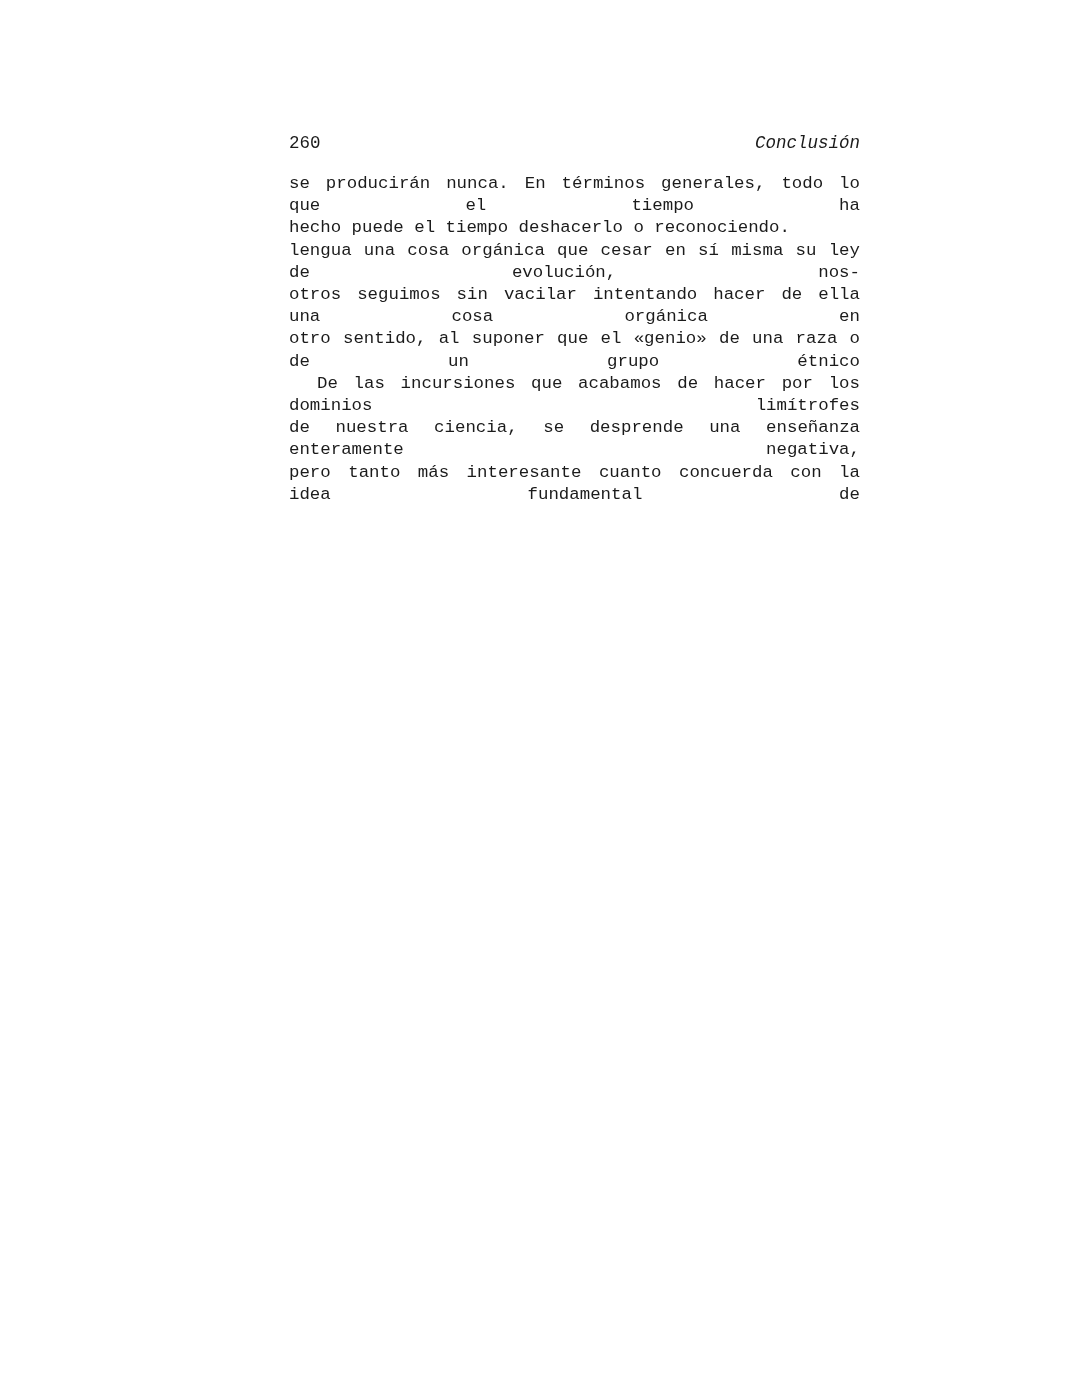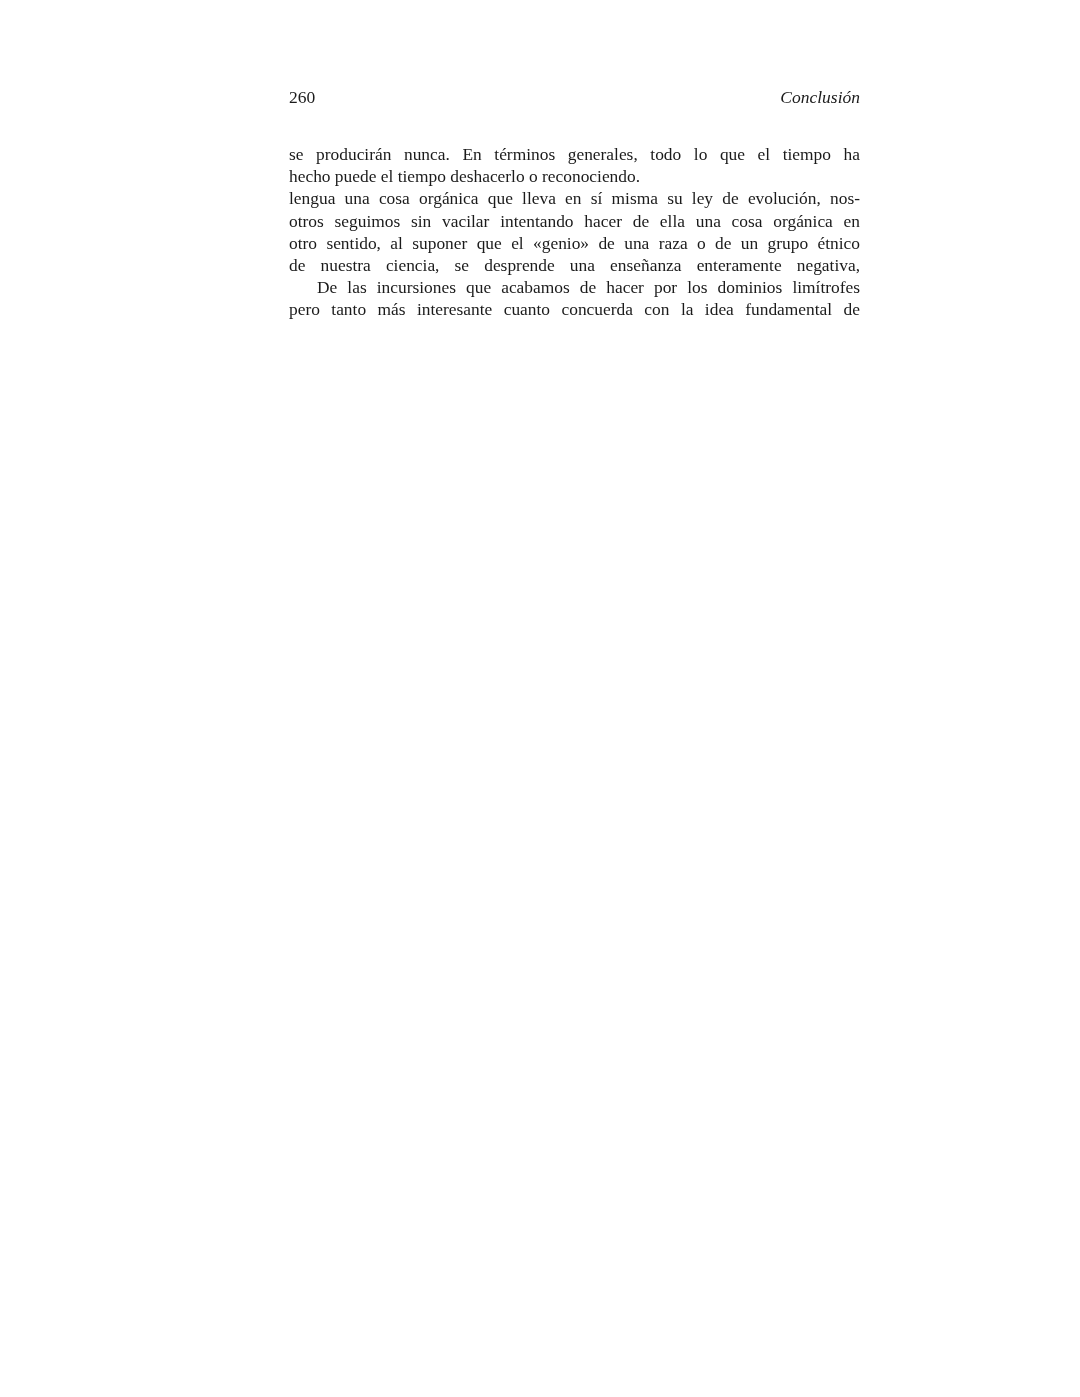--- a/index.html
+++ b/index.html
@@ -6,41 +6,42 @@
     margin: 0;
     padding: 0;
     background: #ffffff;
   }
   .page {
     position: relative;
     width: 1080px;
     height: 1397px;
     background: var(--page-bg, #ffffff);
     overflow: hidden;
-    font-family: Liberation Serif, serif;
+    font-family: Liberation Mono, monospace;
   }
   .content {
     position: absolute;
     left: 289px;
     top: 86px;
     width: 571px;
     color: var(--text-color, #1b1b1b);
   }
   .page-header {
     display: flex;
     justify-content: space-between;
     align-items: baseline;
     font-size: 17.5px;
     line-height: 22px;
   }
   .running-title {
     font-style: italic;
+    margin-top: 46px;
   }
   .page-body {
-    margin-top: 35px;
+    margin-top: 19px;
     font-size: 17.4px;
     line-height: 22.2px;
   }
   .paragraph {
     margin: 0;
   }
   .line {
     text-align: justify;
     text-align-last: justify;
   }
@@ -62,24 +63,24 @@
     <div class="page-header">
       <span class="page-number">260</span>
       <span class="running-title">Conclusión</span>
     </div>
     <div class="page-body" id="page-body">
         <div class="paragraph">
           <div class="line"><span>se producirán nunca. En términos generales, todo lo que el tiempo ha</span></div>
           <div class="line last"><span>hecho puede el tiempo deshacerlo o reconociendo.</span></div>
         </div>
         <div class="paragraph">
-          <div class="line"><span>lengua una cosa orgánica que lleva en sí misma su ley de evolución, nos-</span></div>
+          <div class="line"><span>lengua una cosa orgánica que cesar en sí misma su ley de evolución, nos-</span></div>
           <div class="line"><span>otros seguimos sin vacilar intentando hacer de ella una cosa orgánica en</span></div>
           <div class="line"><span>otro sentido, al suponer que el «genio» de una raza o de un grupo étnico</span></div>
         </div>
         <div class="paragraph">
+          <div class="line indent"><span>De las incursiones que acabamos de hacer por los dominios limítrofes</span></div>
           <div class="line"><span>de nuestra ciencia, se desprende una enseñanza enteramente negativa,</span></div>
-          <div class="line indent"><span>De las incursiones que acabamos de hacer por los dominios limítrofes</span></div>
           <div class="line"><span>pero tanto más interesante cuanto concuerda con la idea fundamental de</span></div>
         </div>
       </div>
   </div>
 </div>
 
 </body></html>

